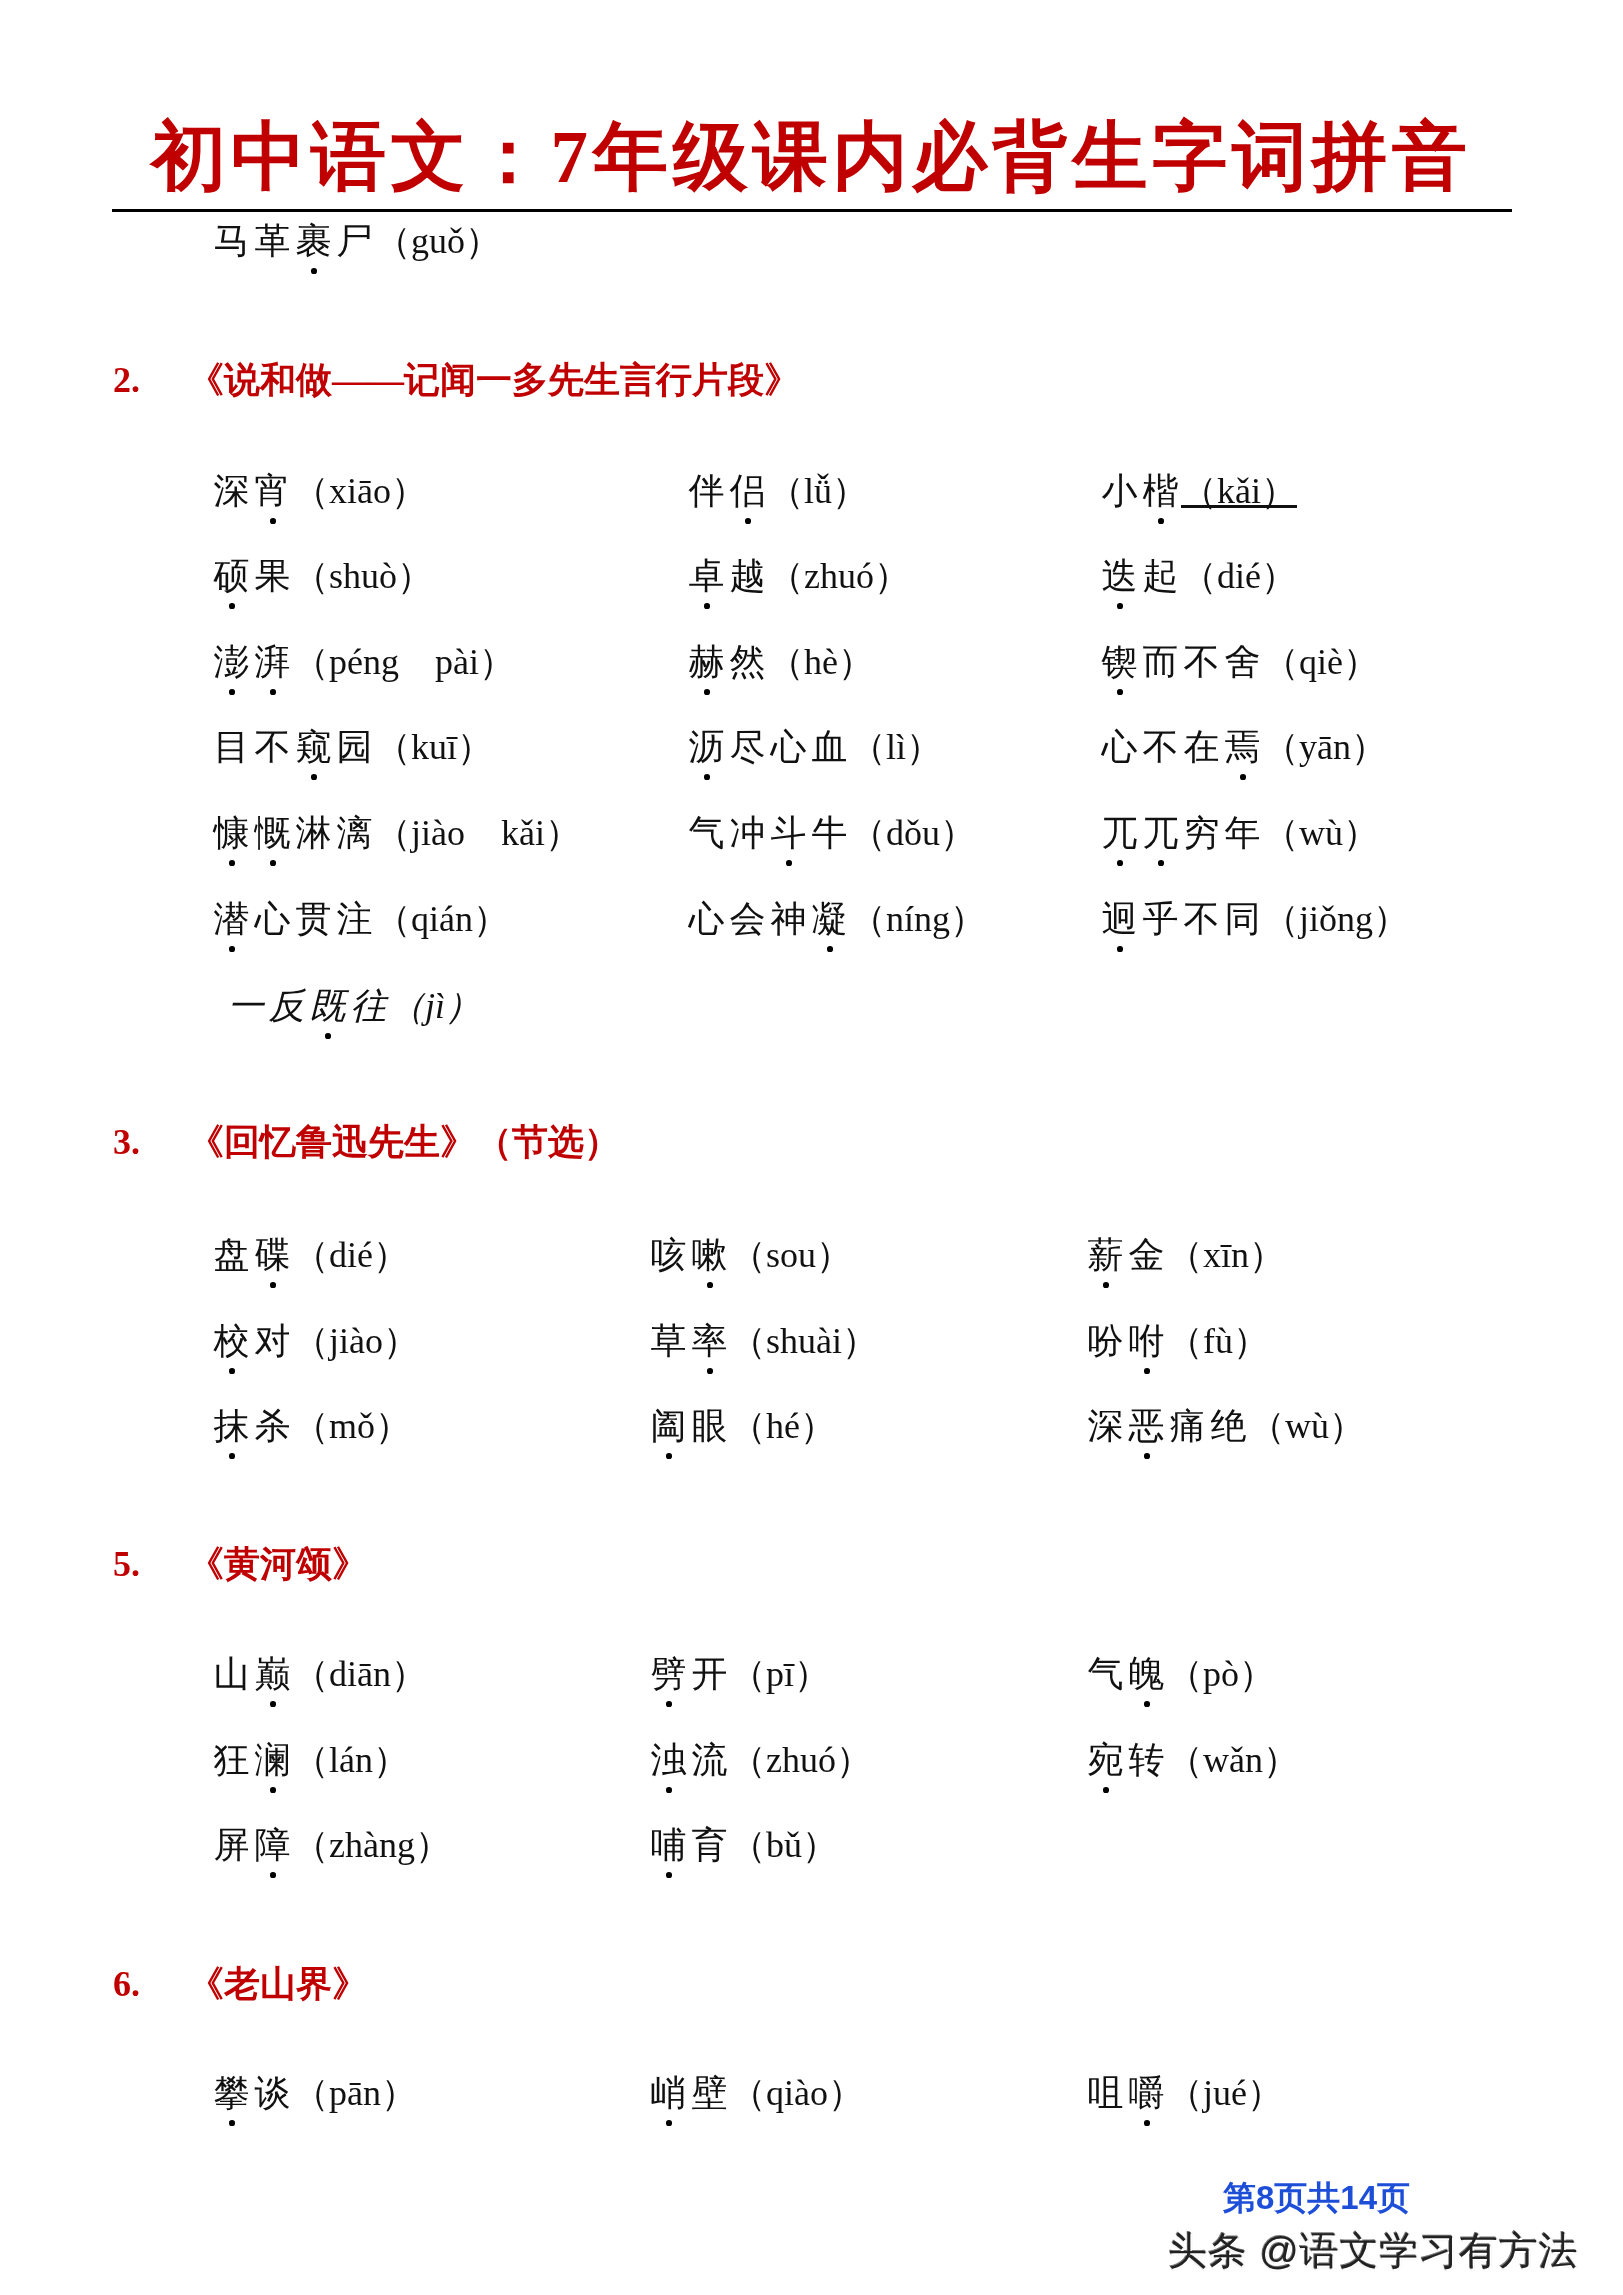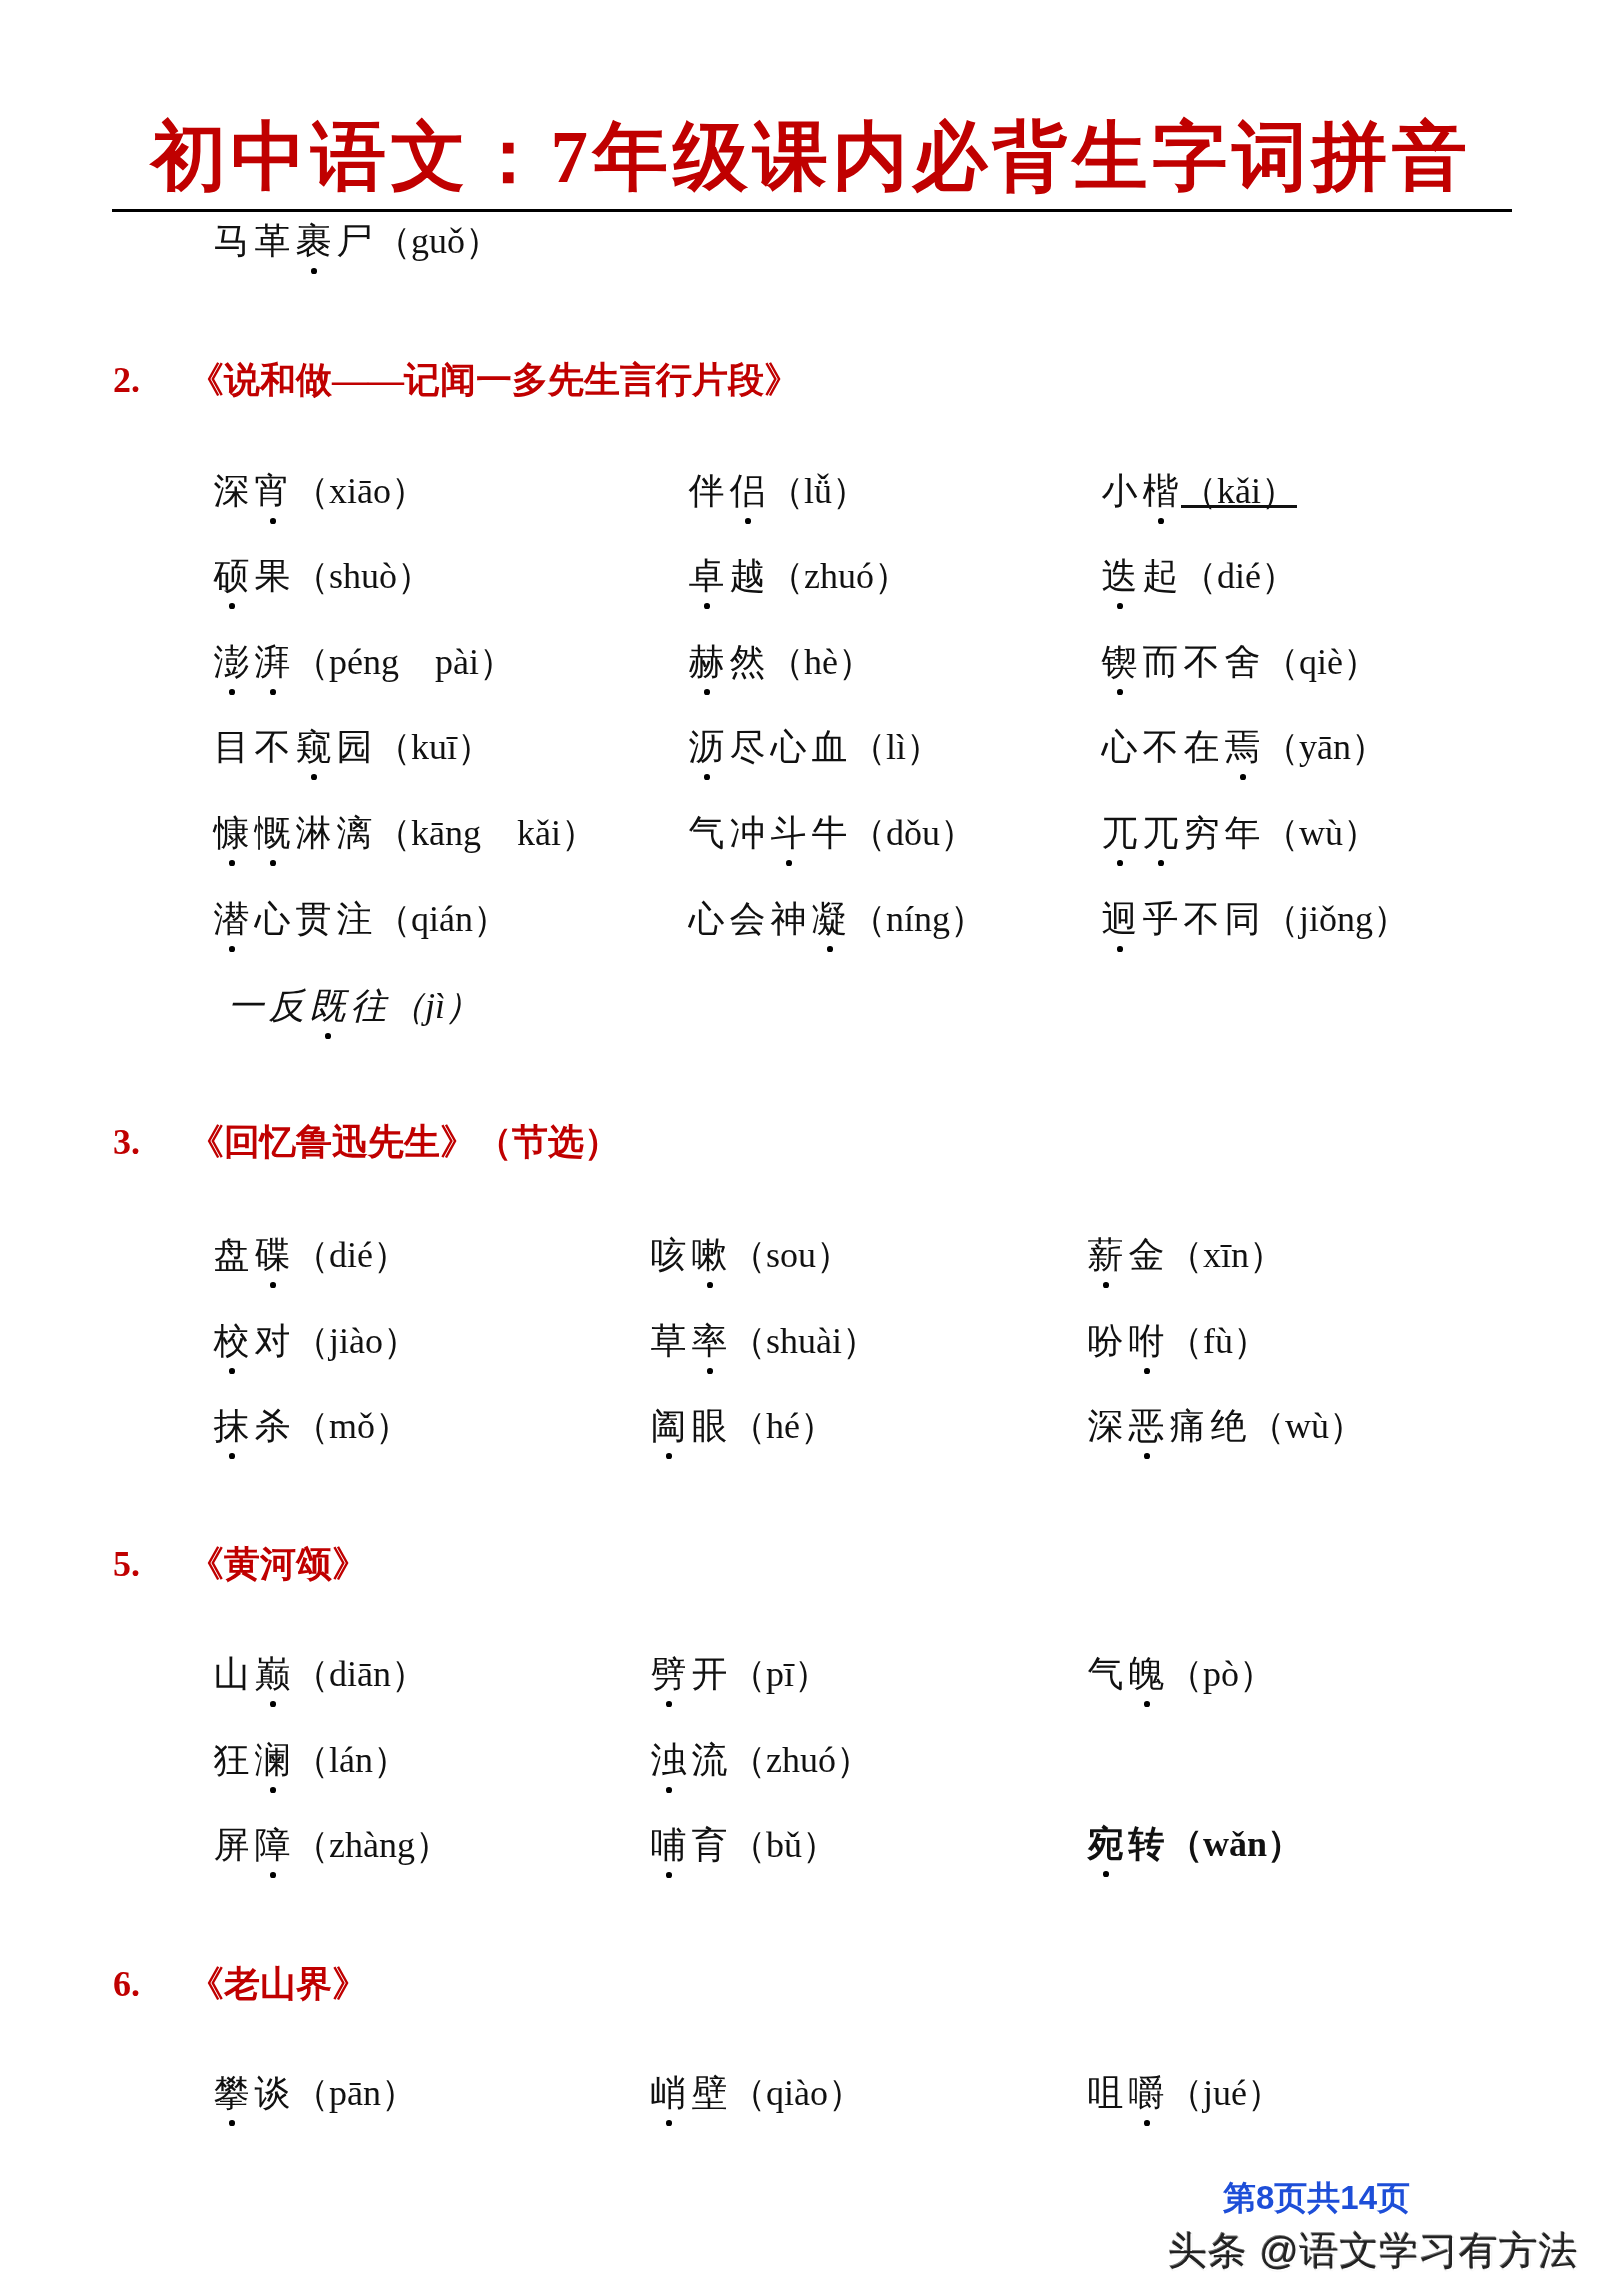--- a/index.html
+++ b/index.html
@@ -38,21 +38,21 @@
     <div class="entry" style="left: 1099px; top: 471px; text-decoration: underline;"><span><span class="ch">小</span><span class="ch dot">楷</span></span><span class="py">（kǎi）</span></div>
     <div class="entry" style="left: 211px; top: 556px;"><span><span class="ch dot">硕</span><span class="ch">果</span></span><span class="py">（shuò）</span></div>
     <div class="entry" style="left: 686px; top: 556px;"><span><span class="ch dot">卓</span><span class="ch">越</span></span><span class="py">（zhuó）</span></div>
     <div class="entry" style="left: 1099px; top: 556px;"><span><span class="ch dot">迭</span><span class="ch">起</span></span><span class="py">（dié）</span></div>
     <div class="entry" style="left: 211px; top: 642px;"><span><span class="ch dot">澎</span><span class="ch dot">湃</span></span><span class="py">（péng　pài）</span></div>
     <div class="entry" style="left: 686px; top: 642px;"><span><span class="ch dot">赫</span><span class="ch">然</span></span><span class="py">（hè）</span></div>
     <div class="entry" style="left: 1099px; top: 642px;"><span><span class="ch dot">锲</span><span class="ch">而</span><span class="ch">不</span><span class="ch">舍</span></span><span class="py">（qiè）</span></div>
     <div class="entry" style="left: 211px; top: 727px;"><span><span class="ch">目</span><span class="ch">不</span><span class="ch dot">窥</span><span class="ch">园</span></span><span class="py">（kuī）</span></div>
     <div class="entry" style="left: 686px; top: 727px;"><span><span class="ch dot">沥</span><span class="ch">尽</span><span class="ch">心</span><span class="ch">血</span></span><span class="py">（lì）</span></div>
     <div class="entry" style="left: 1099px; top: 727px;"><span><span class="ch">心</span><span class="ch">不</span><span class="ch">在</span><span class="ch dot">焉</span></span><span class="py">（yān）</span></div>
-    <div class="entry" style="left: 211px; top: 813px;"><span><span class="ch dot">慷</span><span class="ch dot">慨</span><span class="ch">淋</span><span class="ch">漓</span></span><span class="py">（kāng　kǎi）</span></div>
+    <div class="entry" style="left: 211px; top: 813px;"><span><span class="ch dot">慷</span><span class="ch dot">慨</span><span class="ch">淋</span><span class="ch">漓</span></span><span class="py">（jiào　kǎi）</span></div>
     <div class="entry" style="left: 686px; top: 813px;"><span><span class="ch">气</span><span class="ch">冲</span><span class="ch dot">斗</span><span class="ch">牛</span></span><span class="py">（dǒu）</span></div>
     <div class="entry" style="left: 1099px; top: 813px;"><span><span class="ch dot">兀</span><span class="ch dot">兀</span><span class="ch">穷</span><span class="ch">年</span></span><span class="py">（wù）</span></div>
     <div class="entry" style="left: 211px; top: 899px;"><span><span class="ch dot">潜</span><span class="ch">心</span><span class="ch">贯</span><span class="ch">注</span></span><span class="py">（qián）</span></div>
     <div class="entry" style="left: 686px; top: 899px;"><span><span class="ch">心</span><span class="ch">会</span><span class="ch">神</span><span class="ch dot">凝</span></span><span class="py">（níng）</span></div>
     <div class="entry" style="left: 1099px; top: 899px;"><span><span class="ch dot">迥</span><span class="ch">乎</span><span class="ch">不</span><span class="ch">同</span></span><span class="py">（jiǒng）</span></div>
     <div class="entry" style="left: 225px; top: 986px; font-style: italic;"><span><span class="ch">一</span><span class="ch">反</span><span class="ch dot">既</span><span class="ch">往</span></span><span class="py">（jì）</span></div>
     <div class="section-heading" style="top: 1122px;"><span class="num">3.</span><span>《回忆鲁迅先生》（节选）</span></div>
     <div class="entry" style="left: 211px; top: 1235px;"><span><span class="ch">盘</span><span class="ch dot">碟</span></span><span class="py">（dié）</span></div>
     <div class="entry" style="left: 648px; top: 1235px;"><span><span class="ch">咳</span><span class="ch dot">嗽</span></span><span class="py">（sou）</span></div>
     <div class="entry" style="left: 1085px; top: 1235px;"><span><span class="ch dot">薪</span><span class="ch">金</span></span><span class="py">（xīn）</span></div>
@@ -61,21 +61,21 @@
     <div class="entry" style="left: 1085px; top: 1321px;"><span><span class="ch">吩</span><span class="ch dot">咐</span></span><span class="py">（fù）</span></div>
     <div class="entry" style="left: 211px; top: 1406px;"><span><span class="ch dot">抹</span><span class="ch">杀</span></span><span class="py">（mǒ）</span></div>
     <div class="entry" style="left: 648px; top: 1406px;"><span><span class="ch dot">阖</span><span class="ch">眼</span></span><span class="py">（hé）</span></div>
     <div class="entry" style="left: 1085px; top: 1406px;"><span><span class="ch">深</span><span class="ch dot">恶</span><span class="ch">痛</span><span class="ch">绝</span></span><span class="py">（wù）</span></div>
     <div class="section-heading" style="top: 1544px;"><span class="num">5.</span><span>《黄河颂》</span></div>
     <div class="entry" style="left: 211px; top: 1654px;"><span><span class="ch">山</span><span class="ch dot">巅</span></span><span class="py">（diān）</span></div>
     <div class="entry" style="left: 648px; top: 1654px;"><span><span class="ch dot">劈</span><span class="ch">开</span></span><span class="py">（pī）</span></div>
     <div class="entry" style="left: 1085px; top: 1654px;"><span><span class="ch">气</span><span class="ch dot">魄</span></span><span class="py">（pò）</span></div>
     <div class="entry" style="left: 211px; top: 1740px;"><span><span class="ch">狂</span><span class="ch dot">澜</span></span><span class="py">（lán）</span></div>
     <div class="entry" style="left: 648px; top: 1740px;"><span><span class="ch dot">浊</span><span class="ch">流</span></span><span class="py">（zhuó）</span></div>
-    <div class="entry" style="left: 1085px; top: 1824px; font-weight: bold;"><span><span class="ch dot">宛</span><span class="ch">转</span></span><span class="py">（wǎn）</span></div>
+    <div class="entry" style="left: 1085px; top: 1740px;"><span><span class="ch dot">宛</span><span class="ch">转</span></span><span class="py">（wǎn）</span></div>
     <div class="entry" style="left: 211px; top: 1825px;"><span><span class="ch">屏</span><span class="ch dot">障</span></span><span class="py">（zhàng）</span></div>
     <div class="entry" style="left: 648px; top: 1825px;"><span><span class="ch dot">哺</span><span class="ch">育</span></span><span class="py">（bǔ）</span></div>
     <div class="section-heading" style="top: 1964px;"><span class="num">6.</span><span>《老山界》</span></div>
     <div class="entry" style="left: 211px; top: 2073px;"><span><span class="ch dot">攀</span><span class="ch">谈</span></span><span class="py">（pān）</span></div>
     <div class="entry" style="left: 648px; top: 2073px;"><span><span class="ch dot">峭</span><span class="ch">壁</span></span><span class="py">（qiào）</span></div>
     <div class="entry" style="left: 1085px; top: 2073px;"><span><span class="ch">咀</span><span class="ch dot">嚼</span></span><span class="py">（jué）</span></div>
   </div>
 
 <div class="page-no">第8页共14页</div>
 <div class="watermark">头条 @语文学习有方法</div>

